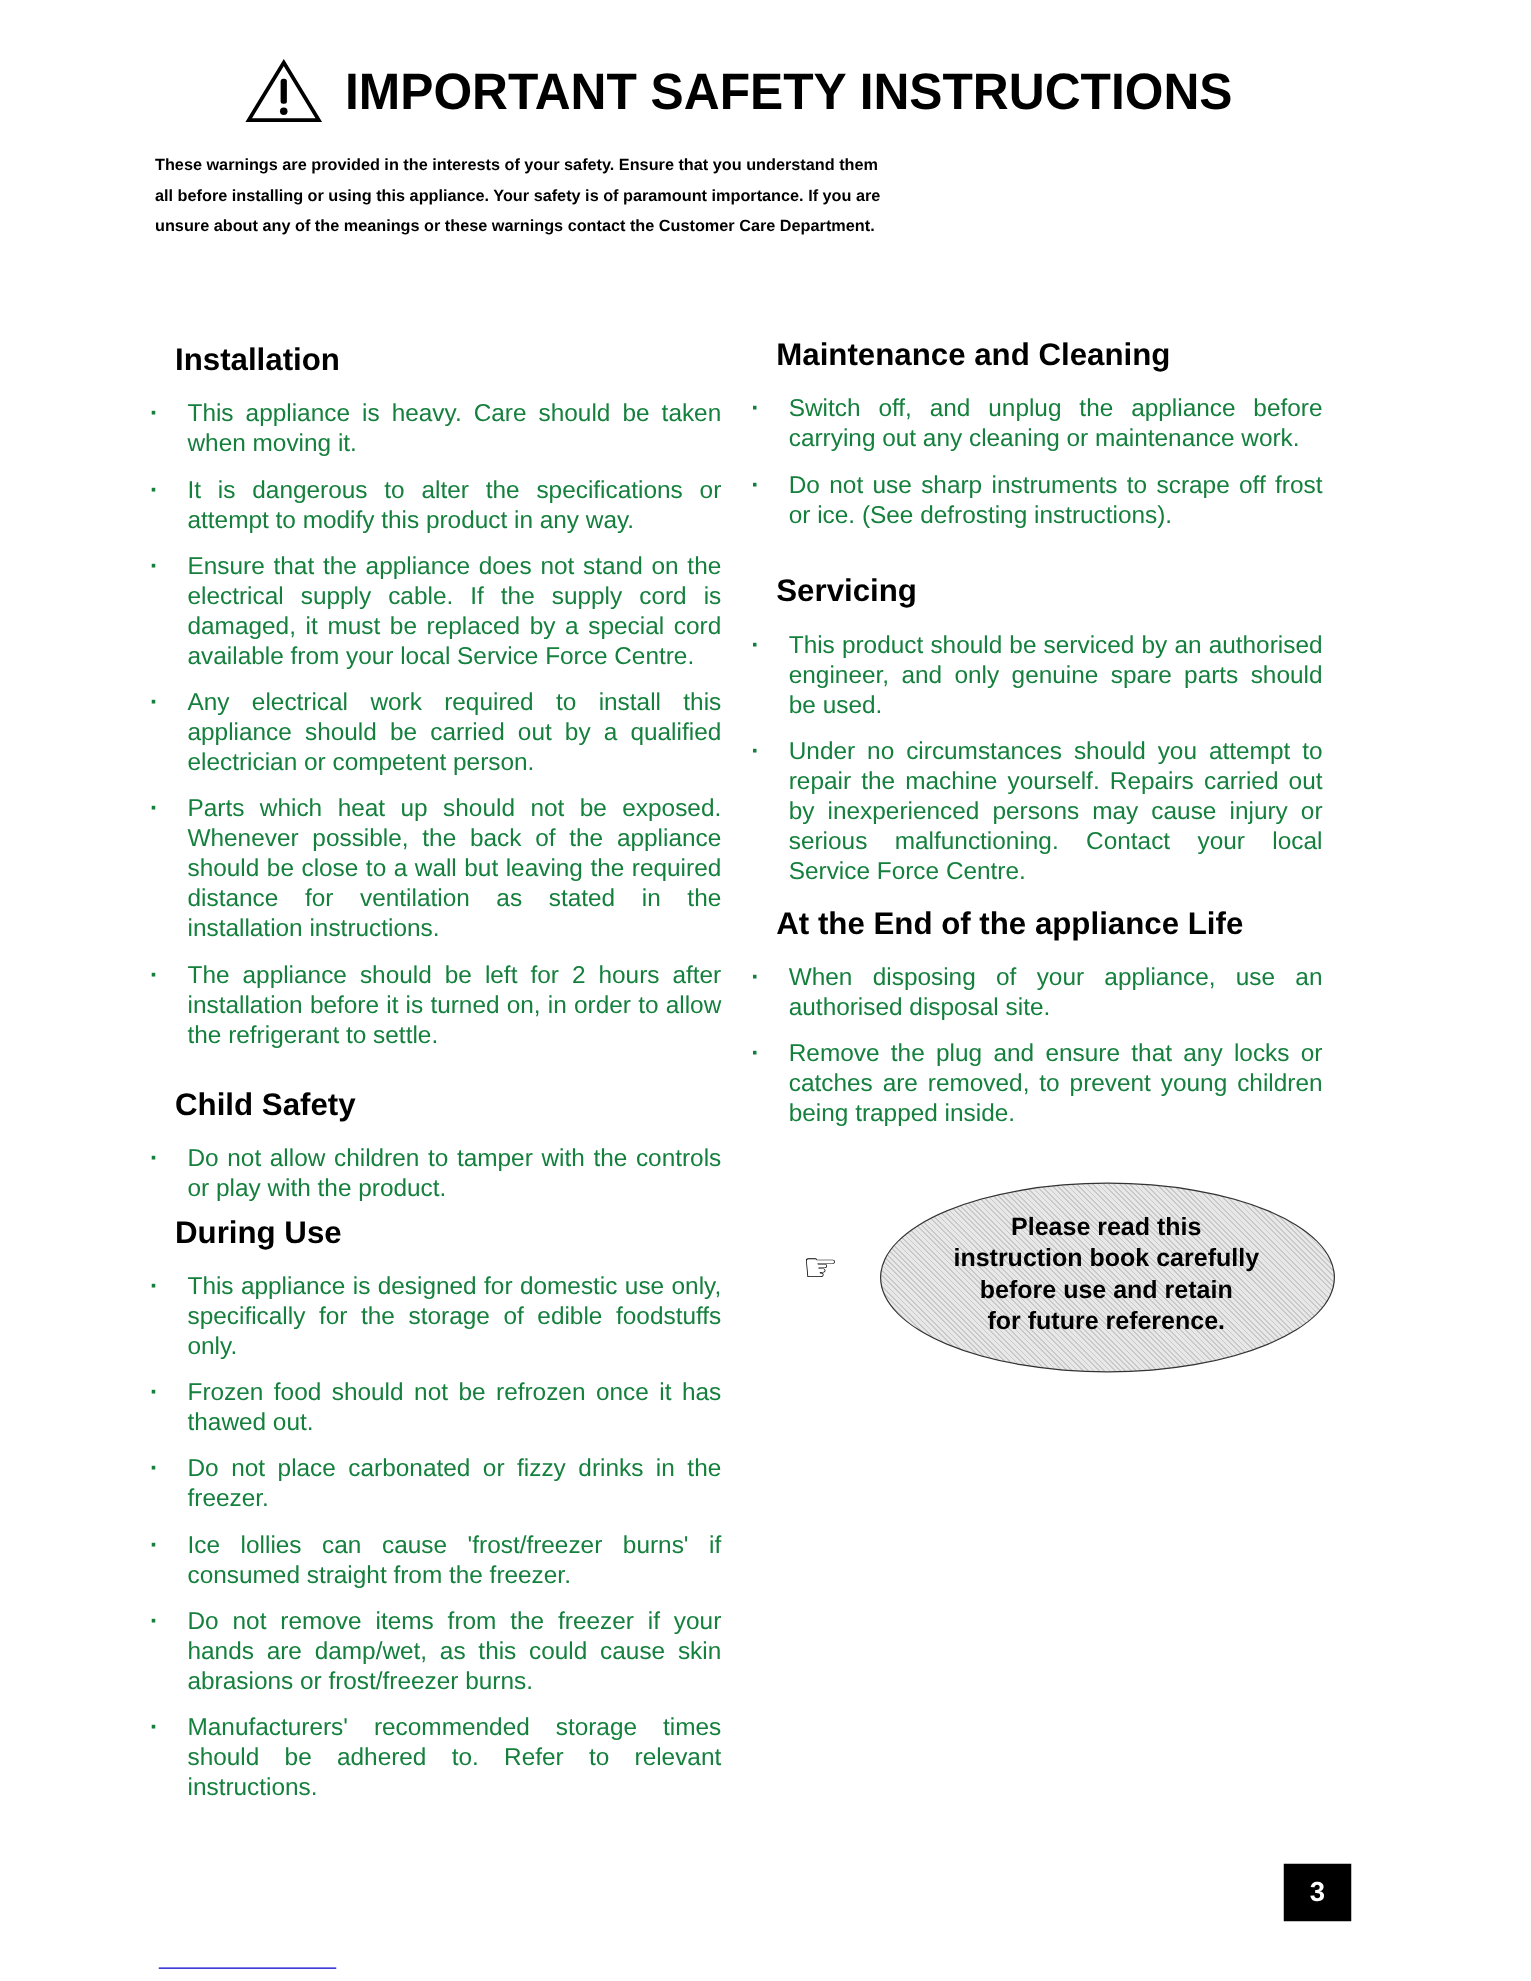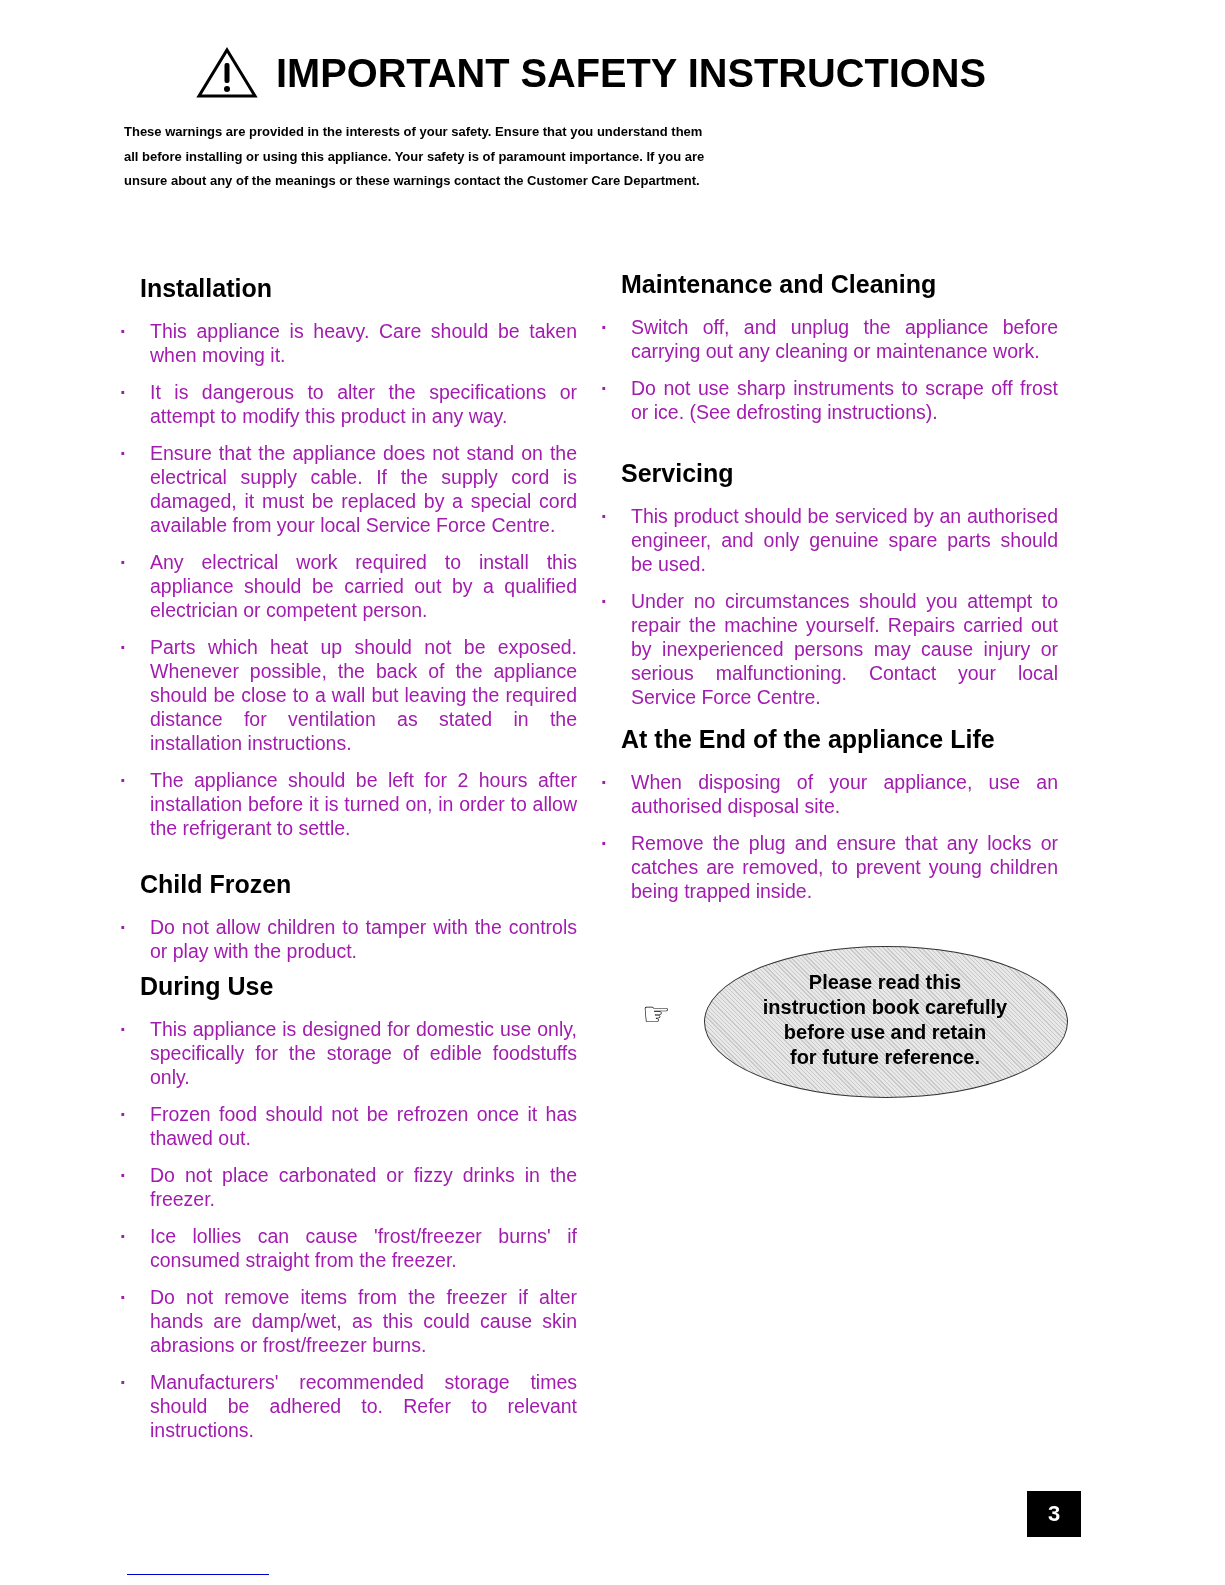--- a/index.html
+++ b/index.html
@@ -8,21 +8,21 @@
   .title { position:absolute; left:196px; top:46px; height:54px; display:flex; align-items:center; }
   .title svg { width:62px; height:52px; margin-right:18px; }
   .title h1 { margin:0; font-size:41px; font-weight:bold; letter-spacing:0px; transform:scaleX(0.97); transform-origin:left; white-space:nowrap; }
   .intro { position:absolute; left:124px; top:120px; width:940px; font-size:13px; font-weight:bold; line-height:24.5px; }
   .intro p { margin:0; white-space:nowrap; }
   .col { position:absolute; width:453px; }
   .col.left { left:124px; }
   .col.right { left:605px; }
   h2 { margin:16px; font-size:25px; font-weight:bold; line-height:30px; }
   ul { list-style:none; margin:0; padding:0; }
-  li { position:relative; padding-left:26px; font-size:19.5px; line-height:24px; text-align:justify; text-align-last:left; margin-bottom:13px; color:#a21caf; }
+  li { position:relative; padding-left:26px; font-size:19.5px; line-height:24px; text-align:justify; text-align-last:left; margin-bottom:13px; color:#15803d; }
   li::before { content:"\00B7"; position:absolute; left:-4px; top:0; font-weight:bold; font-size:20px; }
   .sec { position:absolute; left:0; width:453px; }
   .note { position:absolute; left:640px; top:942px; width:430px; height:160px; }
   .note .hand { position:absolute; left:2px; top:56px; font-size:32px; line-height:32px; }
   .ellipse { position:absolute; left:64px; top:4px; width:362px; height:150px; border-radius:50%;
              border:1.5px solid #333;
              background: repeating-linear-gradient(45deg, #c9c9c9 0 1px, #e8e8e8 1px 3px); }
   .ellipse-text { position:absolute; left:64px; top:28px; width:362px; text-align:center; font-weight:bold; font-size:20px; line-height:25px; }
   .ellipse-text span { display:block; }
   .page-num { position:absolute; left:1027px; top:1491px; width:54px; height:46px; background:#000; color:#fff; font-weight:bold; font-size:22px; display:flex; align-items:center; justify-content:center; }
@@ -52,33 +52,33 @@
     <ul>
       <li>This appliance is heavy. Care should be taken when moving it.</li>
       <li>It is dangerous to alter the specifications or attempt to modify this product in any way.</li>
       <li>Ensure that the appliance does not stand on the electrical supply cable. If the supply cord is damaged, it must be replaced by a special cord available from your local Service Force Centre.</li>
       <li>Any electrical work required to install this appliance should be carried out by a qualified electrician or competent person.</li>
       <li>Parts which heat up should not be exposed. Whenever possible, the back of the appliance should be close to a wall but leaving the required distance for ventilation as stated in the installation instructions.</li>
       <li>The appliance should be left for 2 hours after installation before it is turned on, in order to allow the refrigerant to settle.</li>
     </ul>
   </div>
   <div class="sec" style="top:853px;">
-    <h2>Child Frozen</h2>
+    <h2>Child Safety</h2>
     <ul>
       <li>Do not allow children to tamper with the controls or play with the product.</li>
     </ul>
   </div>
   <div class="sec" style="top:955px;">
     <h2>During Use</h2>
     <ul style="margin-top:8px;">
       <li>This appliance is designed for domestic use only, specifically for the storage of edible foodstuffs only.</li>
       <li>Frozen food should not be refrozen once it has thawed out.</li>
       <li>Do not place carbonated or fizzy drinks in the freezer.</li>
       <li>Ice lollies can cause 'frost/freezer burns' if consumed straight from the freezer.</li>
-      <li>Do not remove items from the freezer if alter hands are damp/wet, as this could cause skin abrasions or frost/freezer burns.</li>
+      <li>Do not remove items from the freezer if your hands are damp/wet, as this could cause skin abrasions or frost/freezer burns.</li>
       <li>Manufacturers' recommended storage times should be adhered to. Refer to relevant instructions.</li>
     </ul>
   </div>
 </div>
 
 <div class="col right" style="top:0;">
   <div class="sec" style="top:253px;">
     <h2>Maintenance and Cleaning</h2>
     <ul>
       <li>Switch off, and unplug the appliance before carrying out any cleaning or maintenance work.</li>

